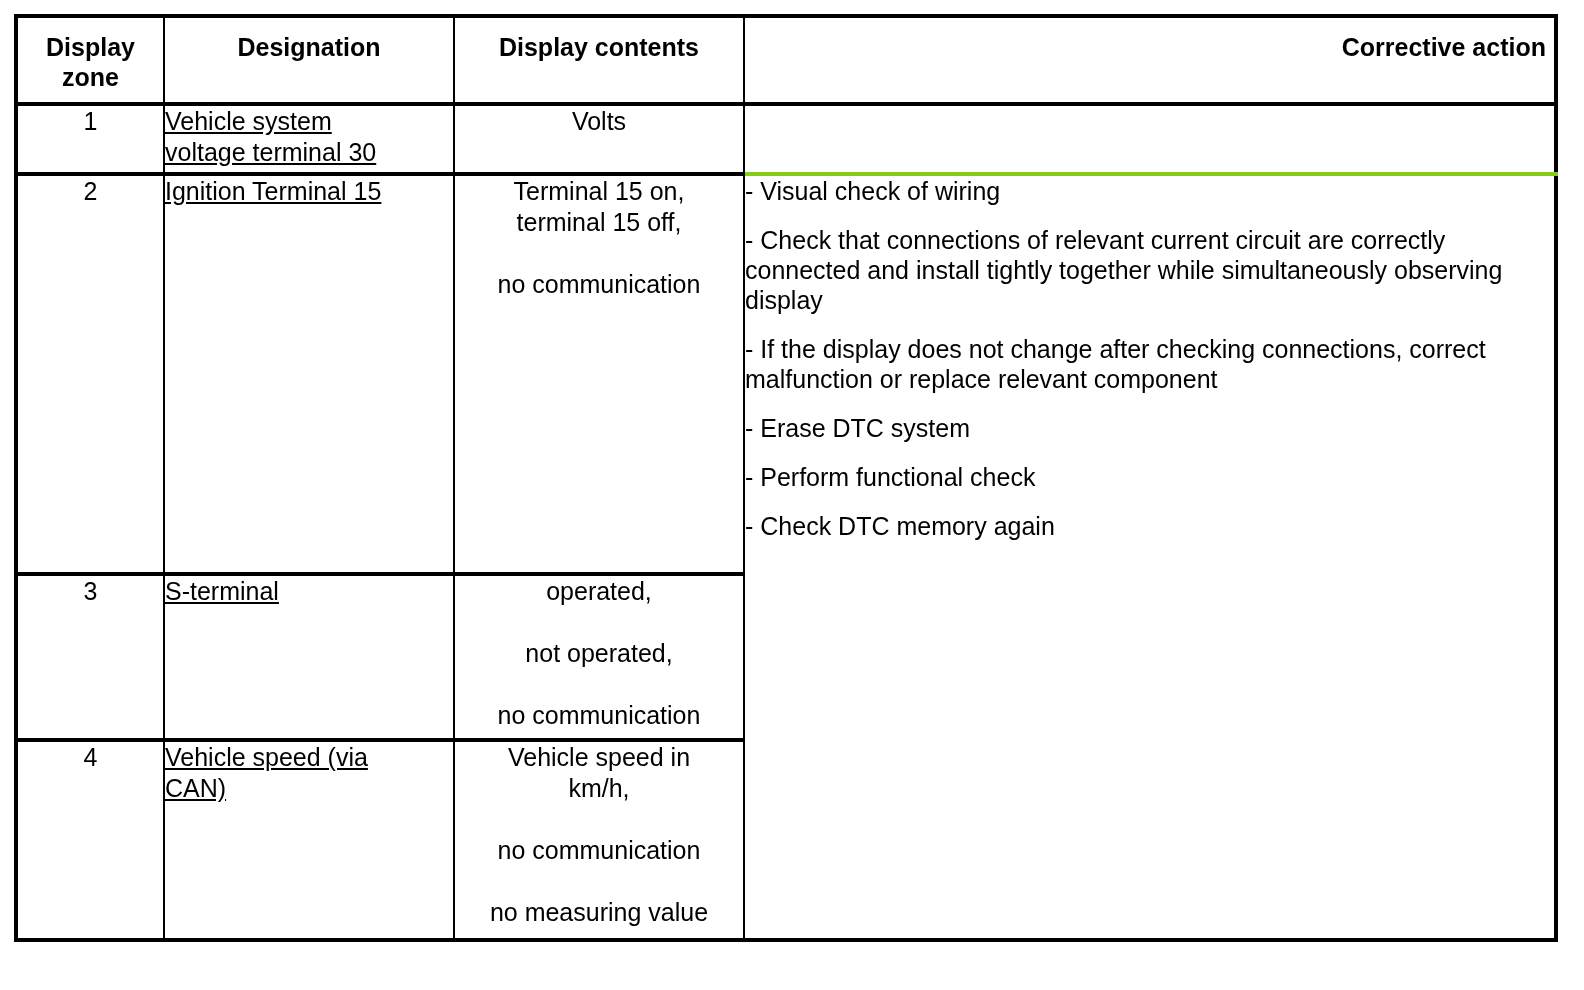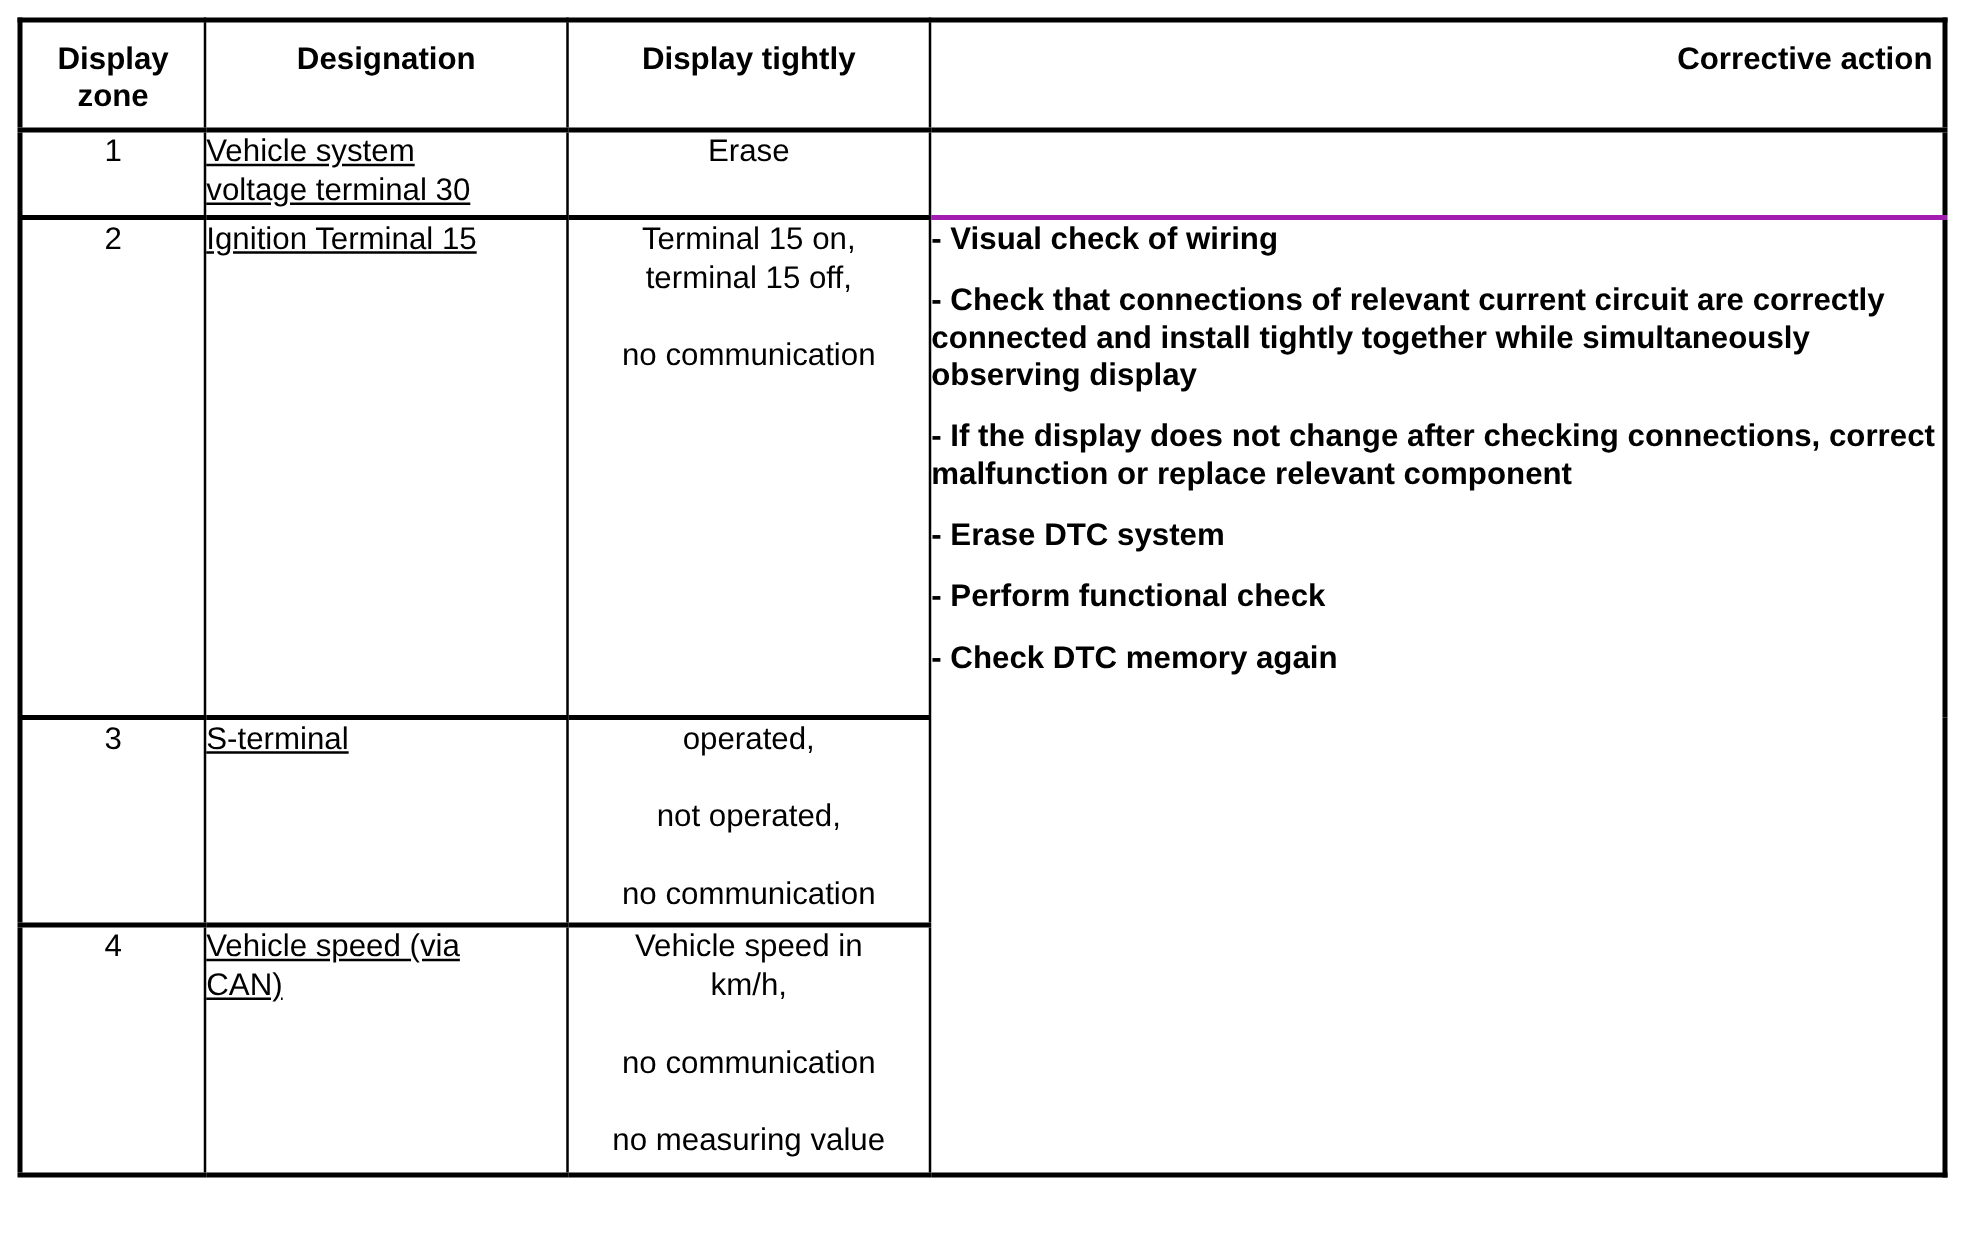--- a/index.html
+++ b/index.html
@@ -98,22 +98,21 @@
   
   tr.body-row > td {
     border-top: 4px solid #000000;
     border-bottom: 4px solid #000000;
   }
   tr.body-row > td.action-cell {
     border-top: none;
     border-bottom: none;
   }
   tr.row-first > td.action-cell {
-    border-top: 4px solid #a21caf;
-    font-weight: bold;
+    border-top: 4px solid #84cc16;
   }
 
   
   td.zone-cell, td.desig-cell, td.contents-cell,
   tr.header-row th.th-zone, tr.header-row th.th-desig, tr.header-row th.th-contents {
     border-left: 2px solid #000000;
     border-right: 2px solid #000000;
   }
   tr.header-row th.th-action {
     border-left: 1px solid #404040;
@@ -156,34 +155,34 @@
           <col class="c3">
           <col class="c4">
       </colgroup>
       <thead>
         <tr class="header-row">
           <th class="th-zone">
             <span class="desig-line">Display</span>
             <span class="desig-line">zone</span>
           </th>
           <th class="th-desig">Designation</th>
-          <th class="th-contents">Display tightly</th>
+          <th class="th-contents">Display contents</th>
           <th class="th-action">Corrective action</th>
         </tr>
       </thead>
       <tbody>
 
         <tr class="body-row r1">
           <td class="zone-cell">1</td>
           <td class="desig-cell">
             <span class="desig-line">Vehicle system</span>
             <span class="desig-line">voltage terminal 30</span>
           </td>
           <td class="contents-cell">
-            <span class="contents-line">Erase</span>
+            <span class="contents-line">Volts</span>
           </td>
           <td class="action-cell" rowspan="1"></td>
         </tr>
 
         <tr class="body-row r2 row-first">
           <td class="zone-cell">2</td>
           <td class="desig-cell">
             <span class="desig-line">Ignition Terminal 15</span>
           </td>
           <td class="contents-cell">

